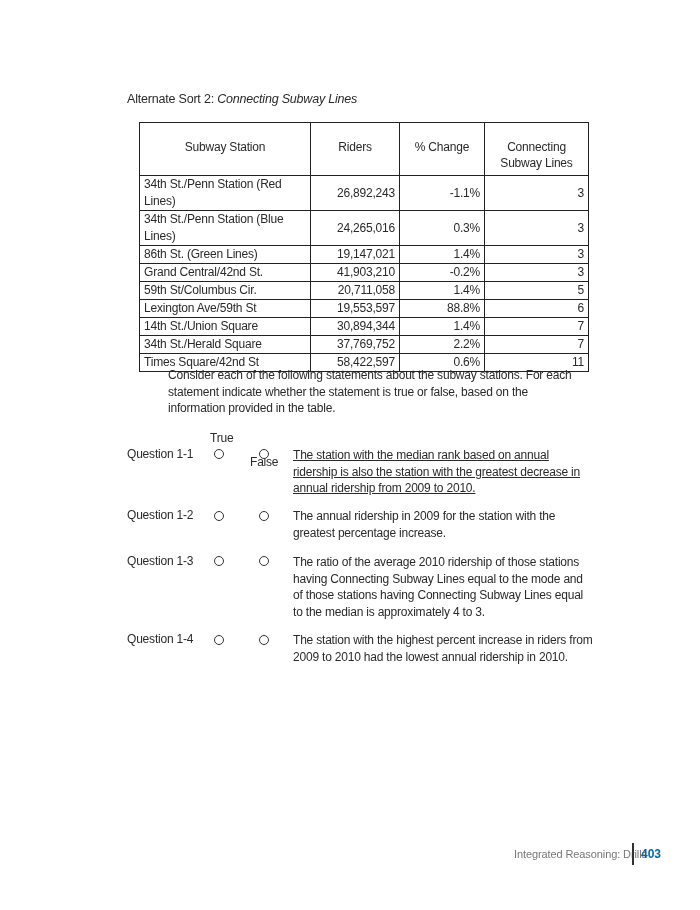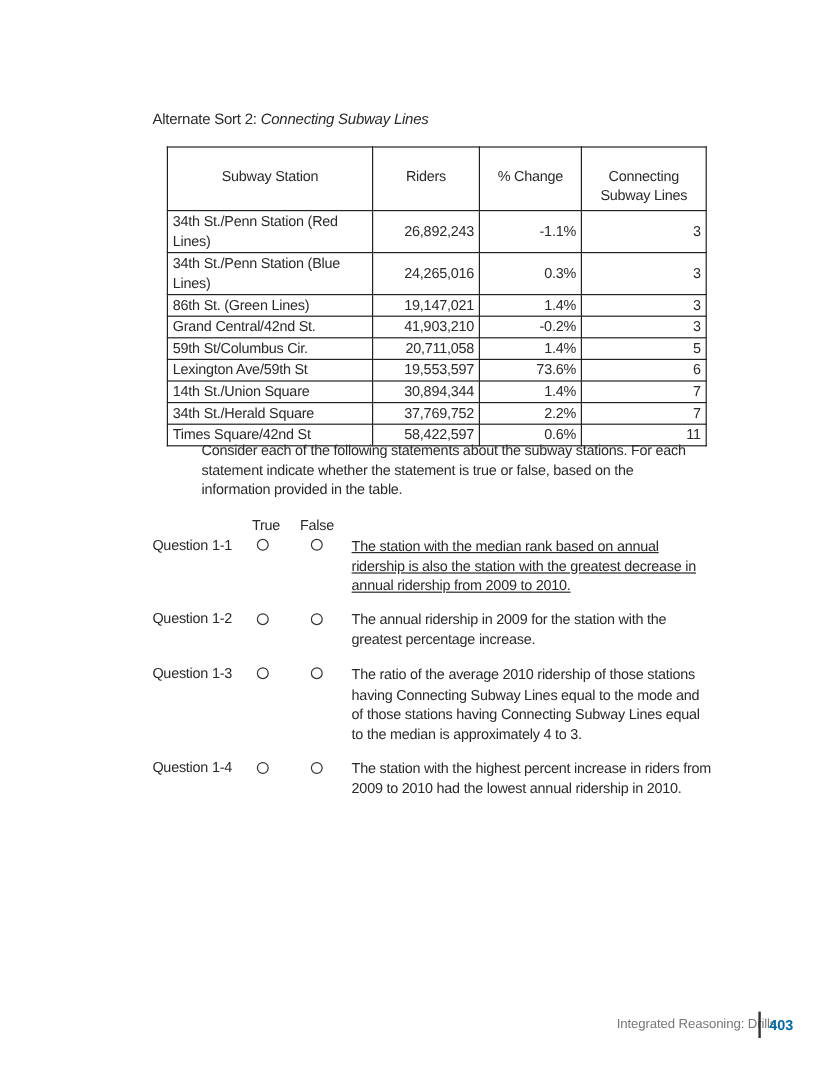--- a/index.html
+++ b/index.html
@@ -102,21 +102,21 @@
     </tr>
     <tr>
       <td>59th St/Columbus Cir.</td>
       <td class="num">20,711,058</td>
       <td class="num">1.4%</td>
       <td class="num">5</td>
     </tr>
     <tr>
       <td>Lexington Ave/59th St</td>
       <td class="num">19,553,597</td>
-      <td class="num">73.6%</td>
+      <td class="num">88.8%</td>
       <td class="num">6</td>
     </tr>
     <tr>
       <td>14th St./Union Square</td>
       <td class="num">30,894,344</td>
       <td class="num">1.4%</td>
       <td class="num">7</td>
     </tr>
     <tr>
       <td>34th St./Herald Square</td>
@@ -129,21 +129,21 @@
       <td class="num">58,422,597</td>
       <td class="num">0.6%</td>
       <td class="num">11</td>
     </tr>
   </tbody>
 </table>
 
 <div class="intro">Consider each of the following statements about the subway stations. For each statement indicate whether the statement is true or false, based on the information provided in the table.</div>
 
 <div class="tf-head" style="left:210px;">True</div>
-<div class="tf-head" style="left:250px;">False</div>
+<div class="tf-head" style="left:250px;margin-top:24px;">False</div>
 
 <div class="q-label" style="top:447px;">Question 1-1</div>
 <div class="radio" style="left:214px; top:449px;"></div>
 <div class="radio" style="left:259px; top:449px;"></div>
 <div class="q-text" style="top:447px;text-decoration:underline;">The station with the median rank based on annual ridership is also the station with the greatest decrease in annual ridership from 2009 to 2010.</div>
 
 <div class="q-label" style="top:508px;">Question 1-2</div>
 <div class="radio" style="left:214px; top:511px;"></div>
 <div class="radio" style="left:259px; top:511px;"></div>
 <div class="q-text" style="top:508px;">The annual ridership in 2009 for the station with the greatest percentage increase.</div>

